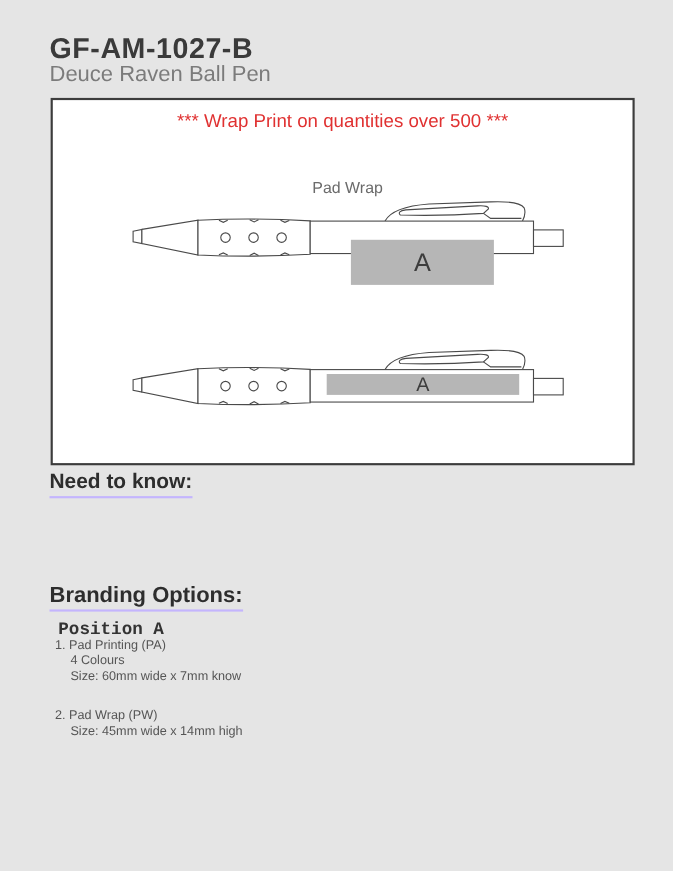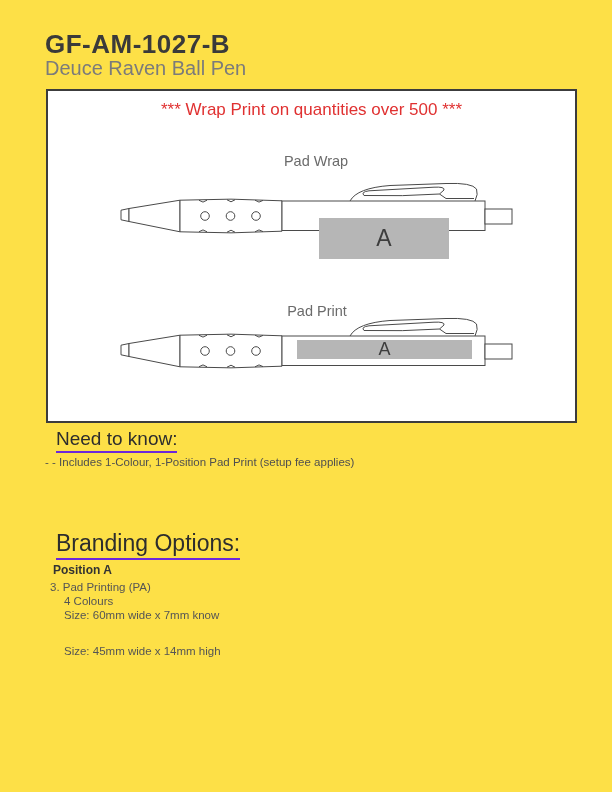--- a/index.html
+++ b/index.html
@@ -1,21 +1,21 @@
 <!DOCTYPE html>
 <html><head>
 <meta charset="utf-8">
 <style>
   * { margin: 0; padding: 0; box-sizing: border-box; }
   html, body { background: #ffffff; }
   .page {
     position: relative;
     width: 612px;
     height: 792px;
-    background: #fde047;
+    background: #e5e5e5;
     font-family: "Liberation Sans", sans-serif;
     overflow: hidden;
   }
   .product-code {
     position: absolute;
     left: 45px; top: 29px;
     font-size: 26px;
     font-weight: bold;
     color: #3a3a3a;
     letter-spacing: 0.5px;
@@ -47,55 +47,55 @@
     left: 0; top: 0;
     width: 527px; height: 330px;
   }
   .pen-label {
     position: absolute;
     width: 200px;
     text-align: center;
     font-size: 14.5px;
     color: #6b6b6b;
   }
-  .pen-label.wrap  { left: 168px; top: 62px; text-align: center; }
+  .pen-label.wrap  { left: 168px; top: 72px; text-align: center; }
   .pen-label.print { left: 169px; top: 212px; }
   .print-area {
     position: absolute;
     background: #b6b6b6;
     display: flex;
     align-items: center;
     justify-content: center;
     color: #3d3d3d;
   }
   .print-area.wrap  { left: 271px; top: 127px; width: 130px; height: 41px; font-size: 23px; }
   .print-area.strip { left: 249px; top: 249px; width: 175px; height: 19px; font-size: 18px; }
   .section-heading {
     position: absolute;
-    font-weight: normal;
+    font-weight: bold;
     color: #2d2d2d;
-    border-bottom: 2px solid #6d28d9;
+    border-bottom: 2px solid #c4b5fd;
     padding-bottom: 1px;
     display: inline-block;
-    margin-left: 11px;
   }
   .need-heading { left: 45px; top: 428px; font-size: 19px; }
   .need-note {
     position: absolute;
     left: 45px; top: 456px;
     font-size: 11.5px;
     color: #4f4f4f;
   }
-  .branding-heading { left: 45px; top: 530px; font-size: 23px; }
+  .branding-heading { left: 45px; top: 530px; font-size: 20px; }
   .position-heading {
     position: absolute;
     left: 53px; top: 563px;
-    font-size: 12px;
+    font-size: 16px;
     font-weight: bold;
     color: #333333;
+    font-family: Liberation Mono, monospace;
   }
   .branding-list {
     position: absolute;
     left: 50px; top: 580px;
     font-size: 11.5px;
     color: #555555;
     line-height: 14px;
   }
   .branding-option { margin-bottom: 22px; }
   .branding-option .sub { padding-left: 14px; }
@@ -135,36 +135,35 @@
       </defs>
       <use href="#penbody"></use>
       <use href="#penbody" y="135"></use>
     </svg>
 
     <div class="pen-label wrap">Pad Wrap</div>
     <div class="print-area wrap">
       <span>A</span>
     </div>
 
-    <div class="pen-label print">Pad Print</div>
     <div class="print-area strip">
       <span>A</span>
     </div>
   </div>
 
   <div class="section-heading need-heading">Need to know:</div>
-  <div class="need-note">- - Includes 1-Colour, 1-Position Pad Print (setup fee applies)</div>
 
   <div class="section-heading branding-heading">Branding Options:</div>
   <div class="position-heading">Position A</div>
 
   <div class="branding-list">
     <div class="branding-option">
-      <div>3. Pad Printing (PA)</div>
+      <div>1. Pad Printing (PA)</div>
       <div class="sub">4 Colours</div>
       <div class="sub">Size: 60mm wide x 7mm know</div>
     </div>
     <div class="branding-option">
+      <div>2. Pad Wrap (PW)</div>
       <div class="sub">Size: 45mm wide x 14mm high</div>
     </div>
   </div>
 
 </div>
 
 </body></html>

